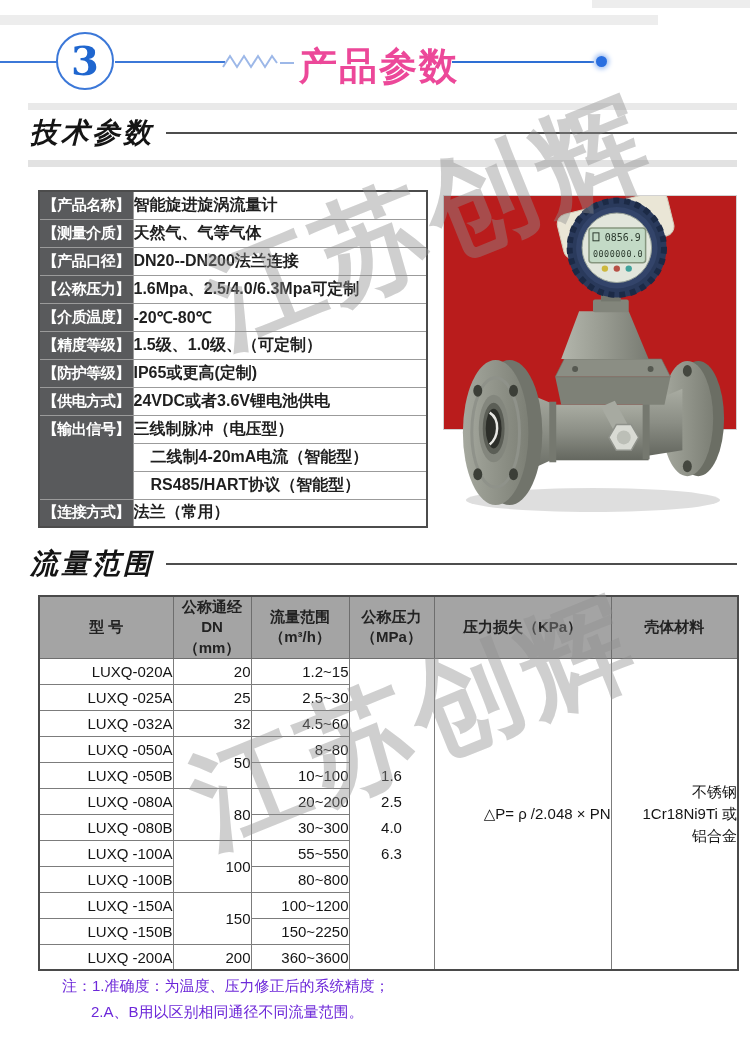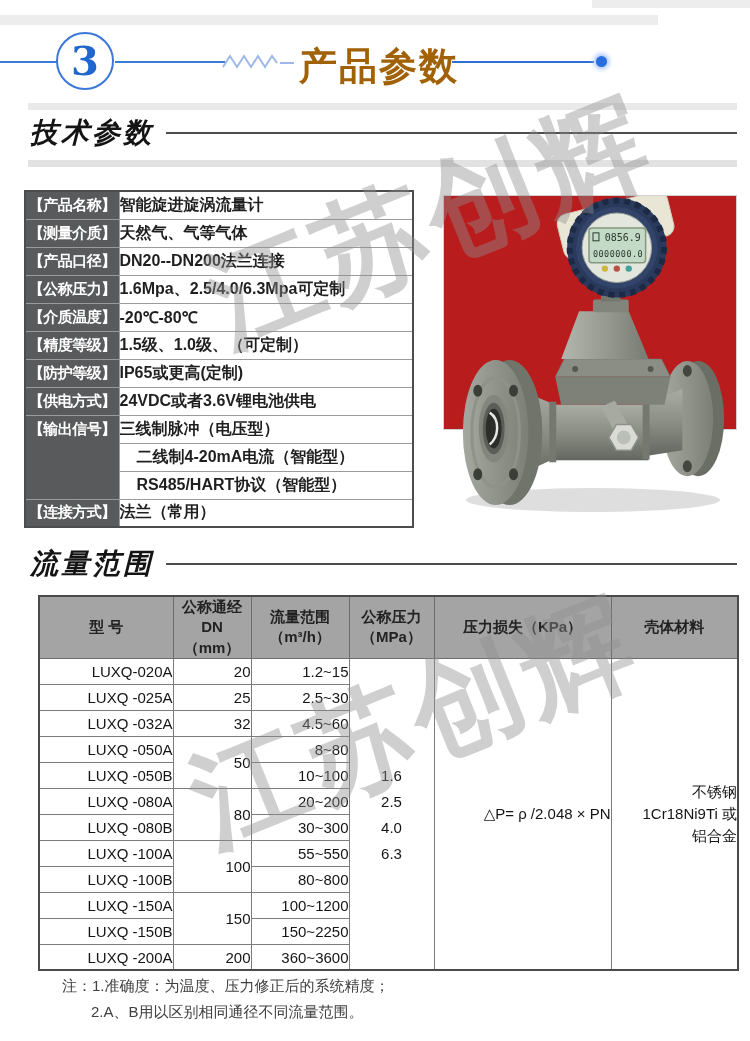--- a/index.html
+++ b/index.html
@@ -13,36 +13,36 @@
   .topbar-right { left:592px; top:0; width:158px; height:8px; background:#ededed; }
 
   
   .h-line { height:2px; background:#3c78d8; top:61px; }
   .hl-1 { left:0; width:57px; }
   .hl-2 { left:115px; width:110px; }
   .hl-3 { left:452px; width:142px; background:#2e6fd4; }
   .num-circle { left:56px; top:32px; width:58px; height:58px; border:2px solid #3c78d8;
     border-radius:50%; background:#fff; display:flex; align-items:center; justify-content:center; }
   .num-circle span { font-family:"DejaVu Serif", serif; font-weight:bold; font-size:40px; color:#1f66cf; line-height:1; }
-  .banner-title { left:299px; top:41px; font-size:38px; font-weight:bold; color:#a16207; letter-spacing:2px; }
+  .banner-title { left:299px; top:41px; font-size:38px; font-weight:bold; color:#ec4899; letter-spacing:2px; }
   .end-dot { left:596px; top:56px; width:11px; height:11px; border-radius:50%; background:#2a6fe0; box-shadow:0 0 5px 2px #9dbdf2; }
   .zigzag { left:222px; top:50px; }
 
   .sep-bar { left:28px; width:709px; height:7px; background:#e9e9e9; }
   .sep-1 { top:103px; }
   .sep-2 { top:160px; background:#e2e2e2; }
 
   .sec-heading { left:30px; font-size:28px; font-weight:bold; color:#141414; letter-spacing:3px;font-style:italic; }
   .sec-line { left:166px; width:571px; height:2px; background:#4d4d4d; }
   .sh-1 { top:114px; } .sl-1 { top:132px; }
   .sh-2 { top:545px; } .sl-2 { top:563px; }
 
   
   table { border-collapse:collapse; }
-  .tech-table { left:24px; top:190px; width:390px; table-layout:fixed; border:2px solid #4c4c4c; }
+  .tech-table { left:38px; top:190px; width:390px; table-layout:fixed; border:2px solid #4c4c4c; }
   .tech-table tr { height:28px; }
   .tech-table td { border:1px solid #9b9b9b; overflow:hidden; white-space:nowrap; }
   .tech-table td.tl { width:94px; background:#595a5c; color:#ffffff; font-weight:bold;
     font-size:15px; text-align:center; letter-spacing:-0.5px; }
   .tech-table td.tl.vtop { vertical-align:top; padding-top:4px; }
   .tech-table td.tv { font-size:16px; color:#1f1f1f; font-weight:600; padding-left:0; }
   .tech-table td.tv.indent { padding-left:17px; }
 
   
   .photo-box { left:443px; top:195px; width:294px; height:235px; border:1px solid #d2d2d2; background:#b91c1c; }
@@ -50,21 +50,21 @@
   
   .flow-table { left:38px; top:595px; width:699px; table-layout:fixed; border:2px solid #4a4a4a; }
   .flow-table th { height:54px; background:#a4a4a4; color:#222; font-size:15px; font-weight:bold;
     border:1px solid #6e6e6e; line-height:1.35; }
   .flow-table td { height:26px; border:1px solid #7c7c7c; font-size:15px; color:#151515;
     text-align:right; font-weight:500; }
   .pressure-stack { display:flex; flex-direction:column; gap:9px; align-items:center; }
   .material-stack { line-height:22px; }
 
   
-  .notes { left:62px; top:973px; font-size:15px; color:#404040; line-height:26px; font-weight:500; }
+  .notes { left:62px; top:973px; font-size:15px; color:#6d28d9; line-height:26px; font-weight:500; }
   .notes .n2 { padding-left:29px; }
 
   
   .wm { position:absolute; z-index:40; font-size:112px; font-weight:bold; letter-spacing:5px;
     color:#8f8f8f; opacity:0.42; white-space:nowrap; pointer-events:none;
     transform:translate(-50%,-50%) rotate(-22deg); }
   .wm1 { left:430px; top:222px; }
   .wm2 { left:415px; top:722px; }
 </style>
 </head>

